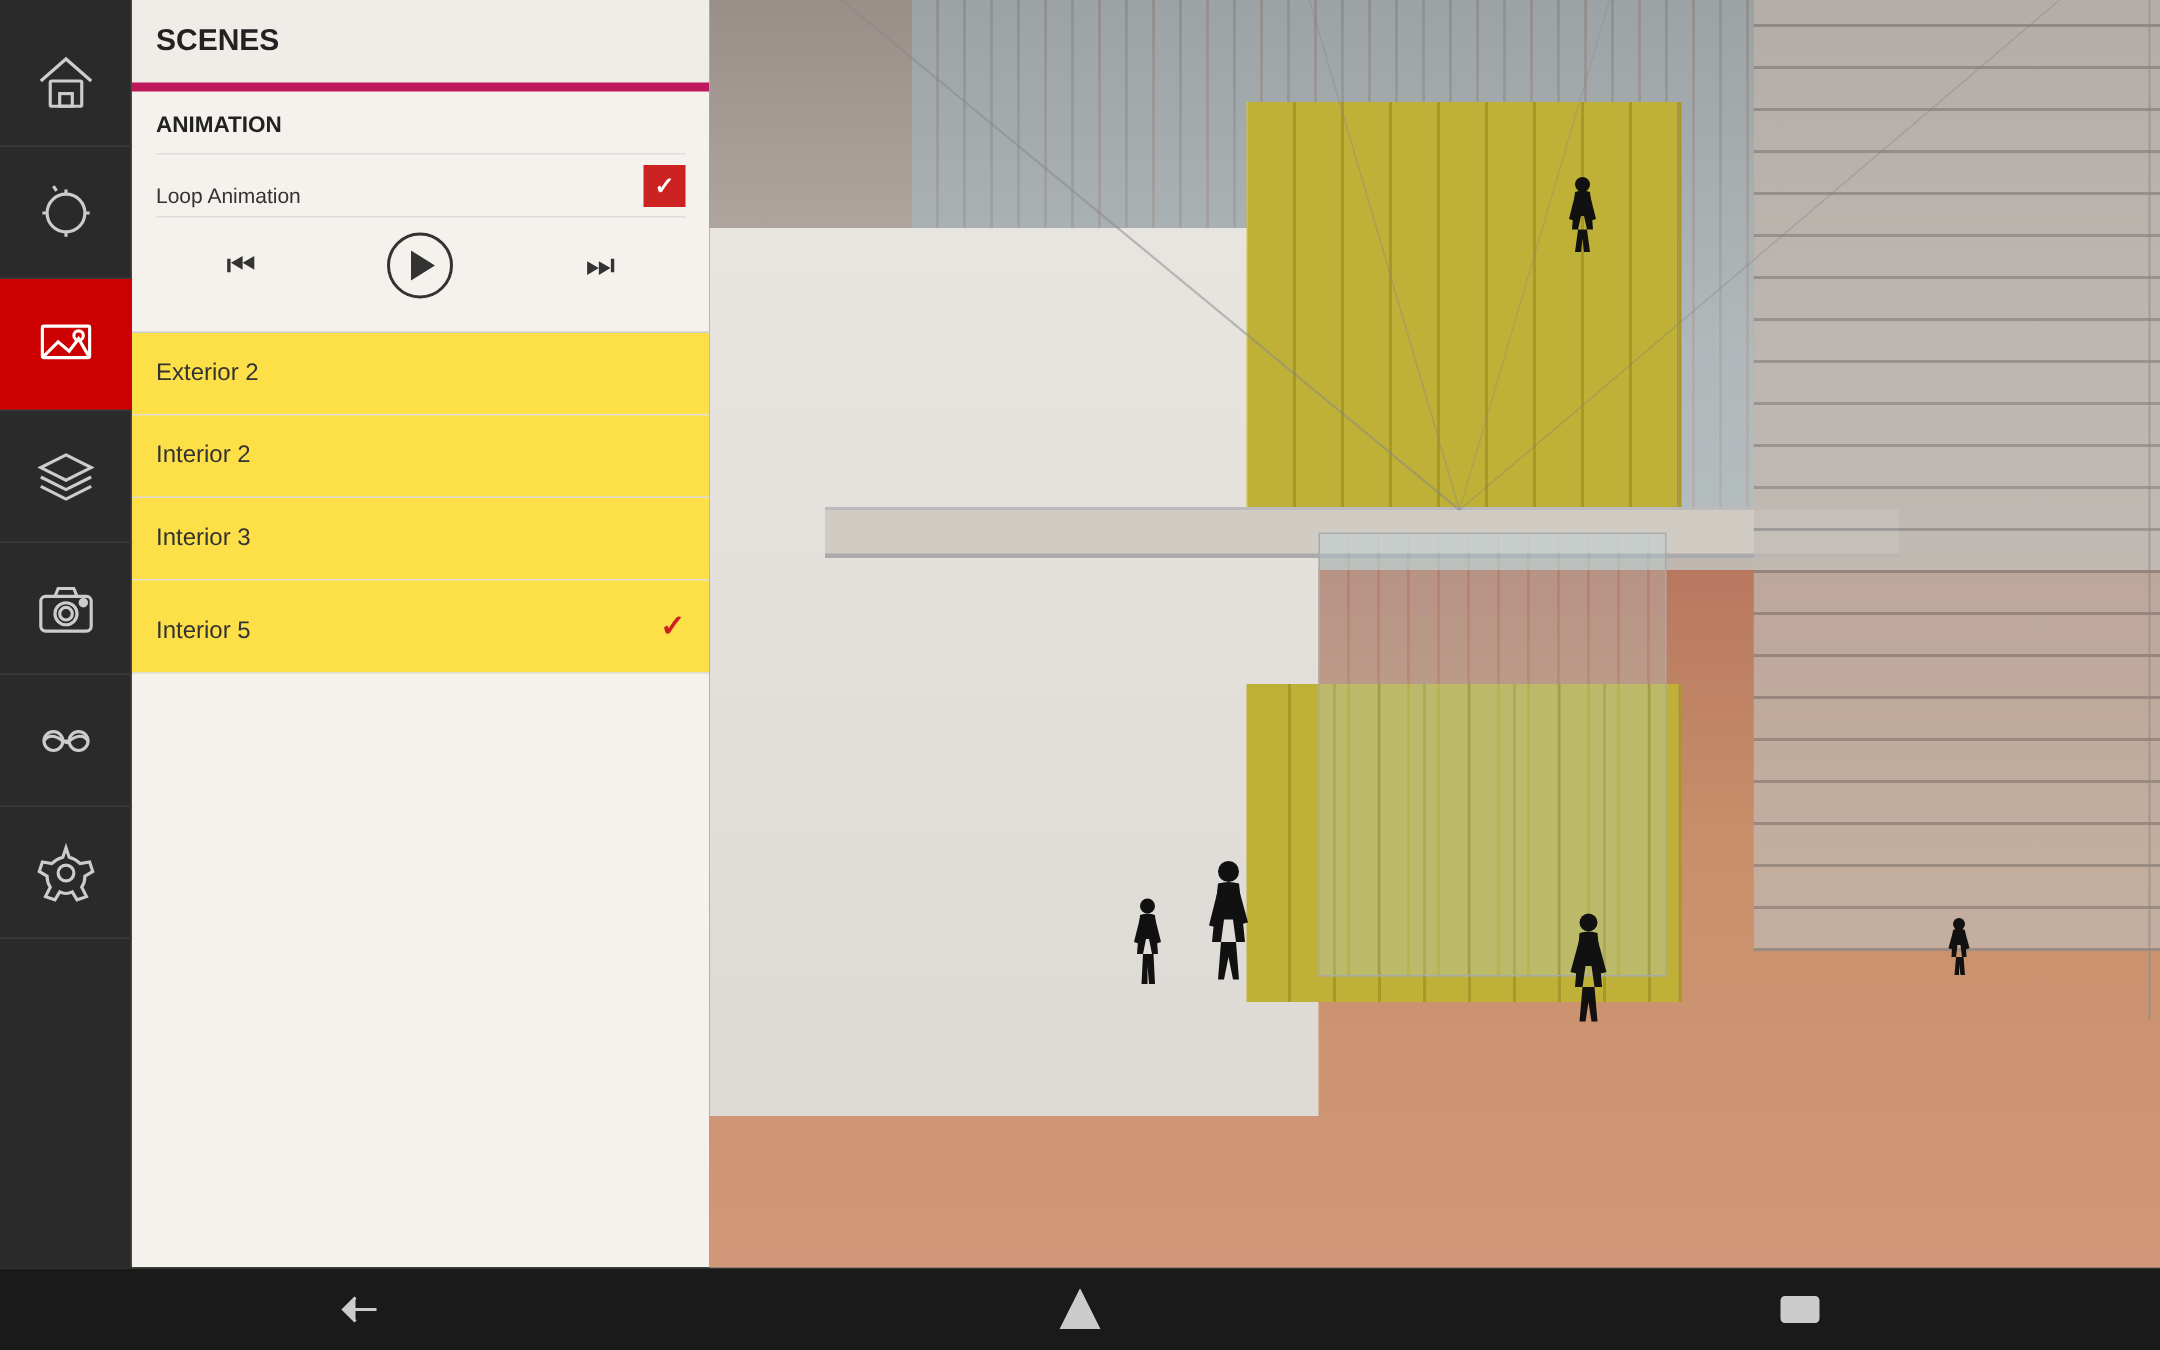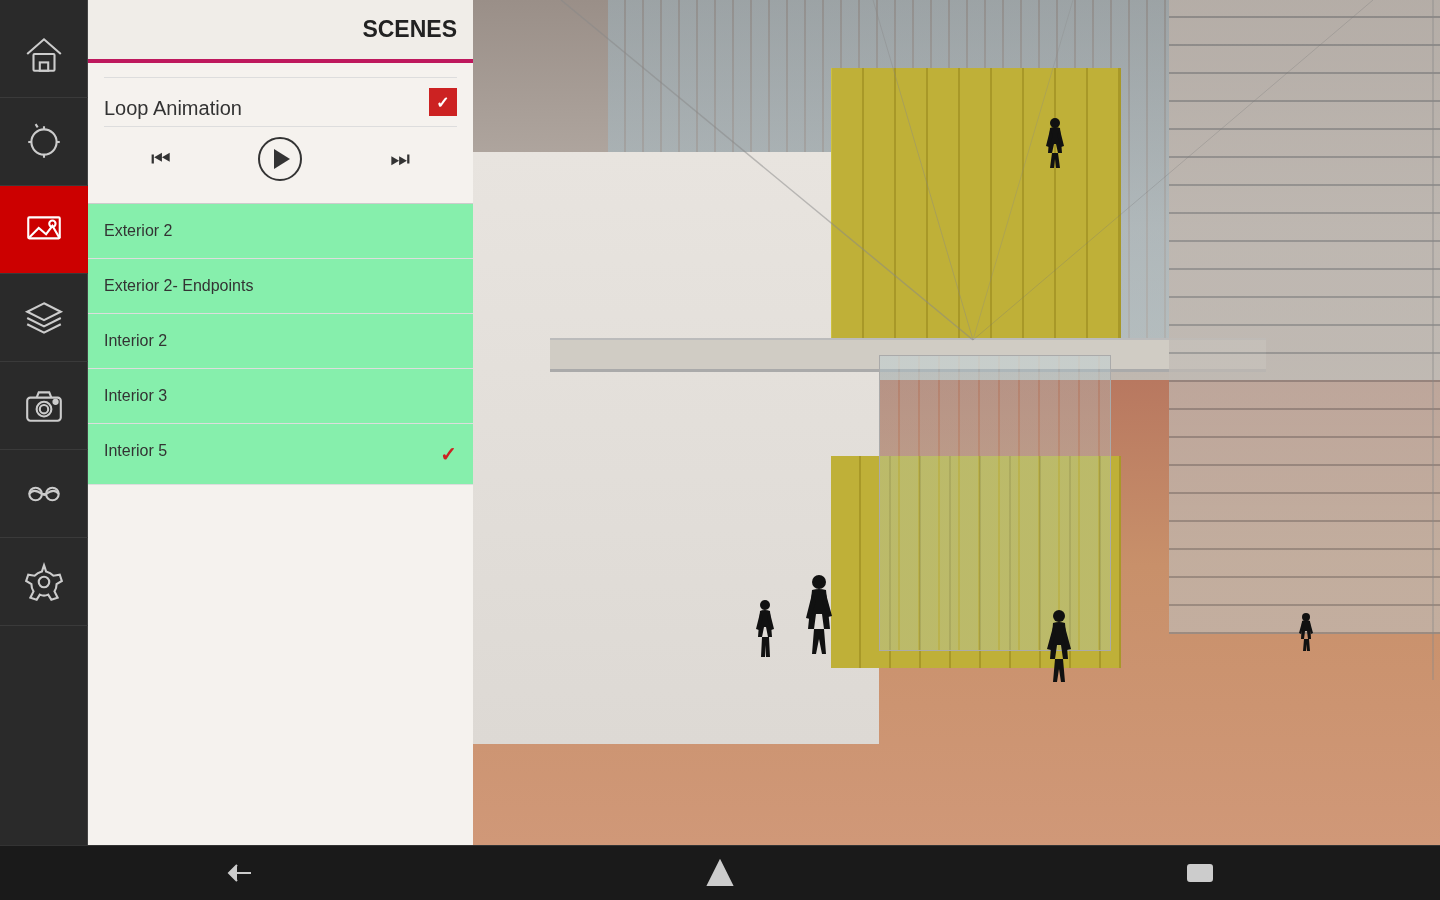--- a/index.html
+++ b/index.html
@@ -53,26 +53,26 @@
     
     .scenes-panel {
       width: 385px;
       background: #f5f2ee;
       display: flex;
       flex-direction: column;
       overflow: hidden;
     }
 
     .scenes-title {
-      text-align: right;
+      text-align: left;
       font-weight: bold;
-      font-size: 23px;
+      font-size: 20px;
       padding: 16px;
       color: #222;
-      border-bottom: 4px solid #be185d;
+      border-bottom: 6px solid #be185d;
       background: #f0ede8;
     }
 
     .animation-section {
       padding: 14px 16px 8px 16px;
       border-bottom: 1px solid #ccc;
     }
 
     .animation-label {
       font-weight: bold;
@@ -83,21 +83,21 @@
 
     .loop-row {
       display: flex;
       align-items: center;
       justify-content: space-between;
       padding: 6px 0;
       border-top: 1px solid #ddd;
     }
 
     .loop-text {
-      font-size: 20px;
+      font-size: 14px;
       color: #333;
       margin-top: 13px;
     }
 
     .checkbox-red {
       width: 28px;
       height: 28px;
       background: #cc2222;
       display: flex;
       align-items: center;
@@ -143,28 +143,28 @@
     }
 
     
     .scene-list {
       flex: 1;
       overflow-y: auto;
     }
 
     .scene-item {
       display: flex;
-      align-items: flex-start;
+      align-items: flex-end;
       justify-content: space-between;
       padding: 18px 16px;
       border-bottom: 1px solid #ddd;
       cursor: pointer;
       font-size: 16px;
       color: #333;
-      background: #86efac;
+      background: #fde047;
     }
 
     .scene-check {
       color: #cc2222;
       font-size: 20px;
       font-weight: bold;
     }
 
     
     .viewport {
@@ -290,42 +290,40 @@
         <circle cx="20" cy="20" r="5"></circle>
         <path d="M20,4 L22,10 Q26,11 29,14 L35,13 L37,19 L32,22 Q32,26 30,29 L33,35 L27,37 L24,32 Q22,33 20,33 Q18,33 16,32 L13,37 L7,35 L10,29 Q8,26 8,22 L3,19 L5,13 L11,14 Q14,11 18,10 Z"></path>
       </svg>
     </div>
   </div>
 
   <div class="scenes-panel">
     <div class="scenes-title">SCENES</div>
 
     <div class="animation-section">
+      <div class="animation-label">ANIMATION</div>
 
       <div class="loop-row">
         <span class="loop-text">Loop Animation</span>
         <div class="checkbox-red">✓</div>
       </div>
 
       <div class="playback-row">
         <div class="skip-btn">⏮</div>
         <div class="play-btn-circle">
           <div class="play-icon-tri"></div>
         </div>
         <div class="skip-btn">⏭</div>
       </div>
     </div>
 
     <div class="scene-list">
 
     <div class="scene-item">
           <span>Exterior 2</span>
-        </div>
-        <div class="scene-item">
-          <span>Exterior 2- Endpoints</span>
         </div>
         <div class="scene-item">
           <span>Interior 2</span>
         </div>
         <div class="scene-item">
           <span>Interior 3</span>
         </div>
         <div class="scene-item">
           <span>Interior 5</span>
           <span class="scene-check">✓</span>

